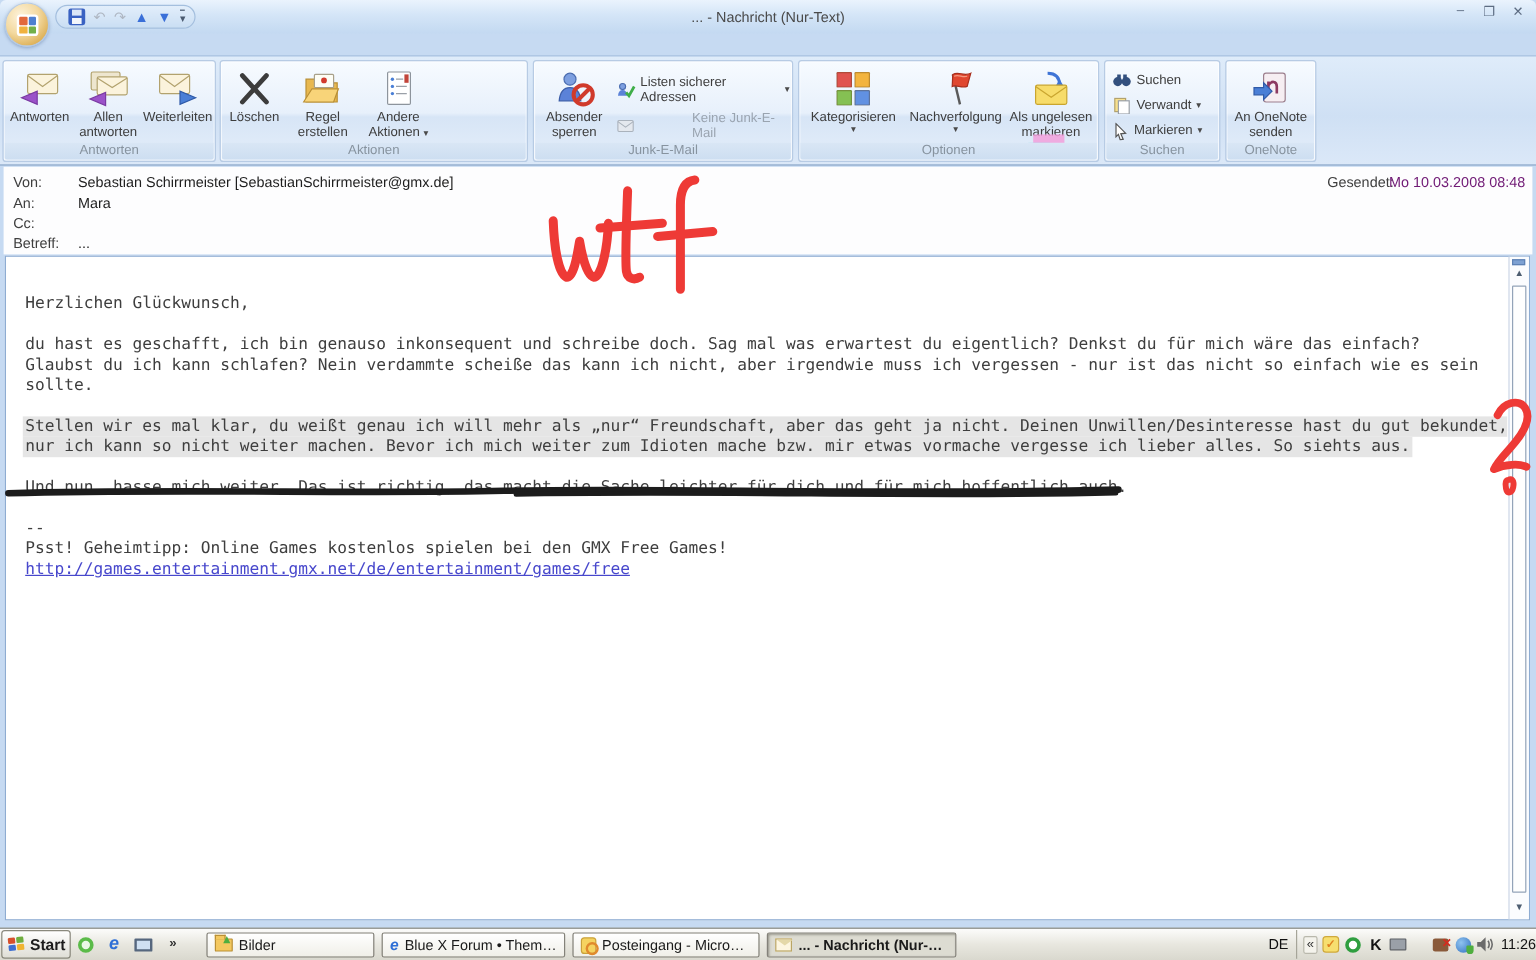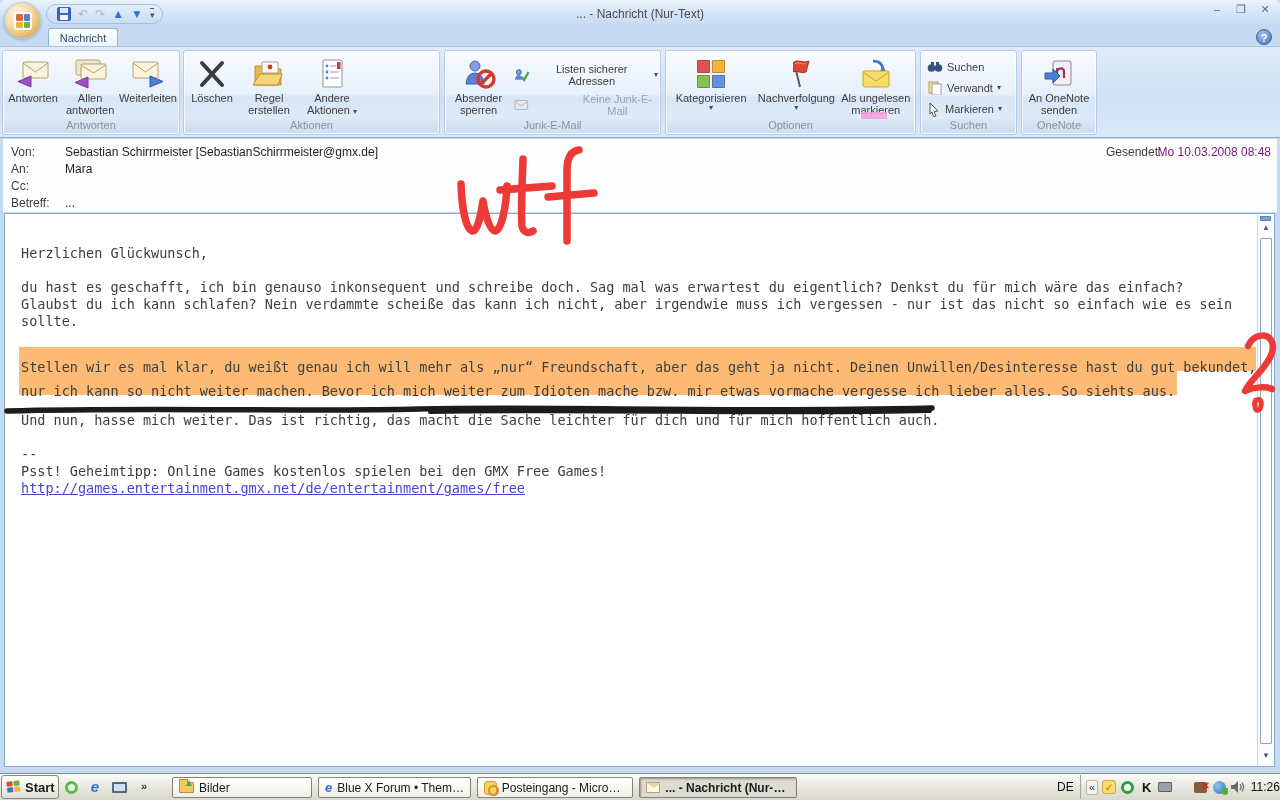--- a/index.html
+++ b/index.html
@@ -67,21 +67,21 @@
   .hrow { position:absolute; left:8px; font-size:12px; color:#3e3e3e; }
   .hval { position:absolute; left:62px; font-size:12px; color:#1e1e1e; }
   .sentlbl { position:absolute; left:1103px; font-size:12px; color:#3e3e3e; }
   .sentval { position:absolute; right:6px; font-size:12px; color:#701a75; }
 
   
   .bodypane { position:absolute; left:4px; right:5px; top:213px; height:554px; background:#fff; border:1px solid #8eacd2; }
   .lines { position:absolute; left:0; right:18px; top:0; bottom:0; padding:31px 4px 0 16px; overflow:hidden;
     font-family:"DejaVu Sans Mono", monospace; font-size:13.5px; color:#3e3e3e; }
   .bline { height:17px; line-height:17px; white-space:pre; }
-  .bline.hl { width:max-content; background:#fdba74; padding:12px 2px; margin-left:-2px; }
+  .bline.hl { width:max-content; background:#e5e5e5; padding:0 2px; margin-left:-2px; }
   .bline.linkline { color:#4747cc; text-decoration:underline; cursor:pointer; }
 
   
   .vscroll { position:absolute; right:0; top:0; bottom:0; width:17px; background:#fbfcfe; border-left:1px solid #cdd8e6; }
   .split-handle { position:absolute; right:3px; top:2px; width:11px; height:5px; background:#7ea1d2; border:1px solid #5e82b5; }
   .sarrow { position:absolute; left:3px; width:10px; height:10px; font-size:8px; color:#4d5d70; text-align:center; line-height:10px; }
   .sarrow.up { top:9px; } .sarrow.down { bottom:5px; }
   .sthumb { position:absolute; left:2px; right:2px; top:24px; bottom:22px; background:#fefefe; border:1px solid #93a3b8; border-radius:1px; }
 
   
@@ -151,24 +151,20 @@
       <span class="qat-more">▾</span>
     </div>
     <div class="win-title">... - Nachricht (Nur-Text)</div>
     <div class="winbtns">
       <span>–</span>
       <span>❐</span>
       <span>✕</span>
     </div>
   </div>
 
-  <div class="tabrow">
-    <div class="tab">Nachricht</div>
-    <div class="help-btn">?</div>
-  </div>
 
   <div class="ribbon">
 
     <div class="rgroup" style="left:2px;width:178px;">
       <div class="rrow">
         <div class="rbtn" style="width:58px">
           <div class="ric">
             <svg width="34" height="32" viewBox="0 0 34 32">
                 <rect x="7" y="4" width="25" height="16" rx="1.5" fill="#fbf3dc" stroke="#b2a26e"></rect>
                 <path d="M7 5 L19.5 14 L32 5" fill="none" stroke="#b2a26e"></path>
@@ -246,21 +242,21 @@
           <div class="ric">
             <svg width="34" height="32" viewBox="0 0 34 32">
                 <circle cx="13" cy="8" r="5" fill="#7d9fe0" stroke="#4b6db0"></circle>
                 <path d="M4 26 q1 -11 9 -11 q8 0 9 11 z" fill="#5b82d8" stroke="#3c5ea8"></path>
                 <circle cx="24" cy="21" r="8" fill="none" stroke="#d03a2b" stroke-width="3.4"></circle>
                 <path d="M18.5 26.5 L29.5 15.5" stroke="#d03a2b" stroke-width="3.4"></path>
               </svg>
           </div>
           <div class="rtx">Absender sperren</div>
         </div>
-        <div style="width:150px; padding-top:12px;text-align:center;">
+        <div style="width:150px; padding-top:12px;">
           <div class="srow">
             <svg width="16" height="15" viewBox="0 0 16 15">
                 <circle cx="5" cy="4" r="2.6" fill="#7d9fe0" stroke="#4b6db0"></circle>
                 <path d="M1 12 q0.5 -5 4 -5 q3.5 0 4 5 z" fill="#5b82d8"></path>
                 <path d="M8 9 l2.5 3 L15 4" fill="none" stroke="#3fae49" stroke-width="2.4"></path>
               </svg>
             <span>Listen sicherer Adressen</span>
             <span class="dd">▾</span>
           </div>
           <div class="srow gray" style="margin-top:10px;gap:48px;">

